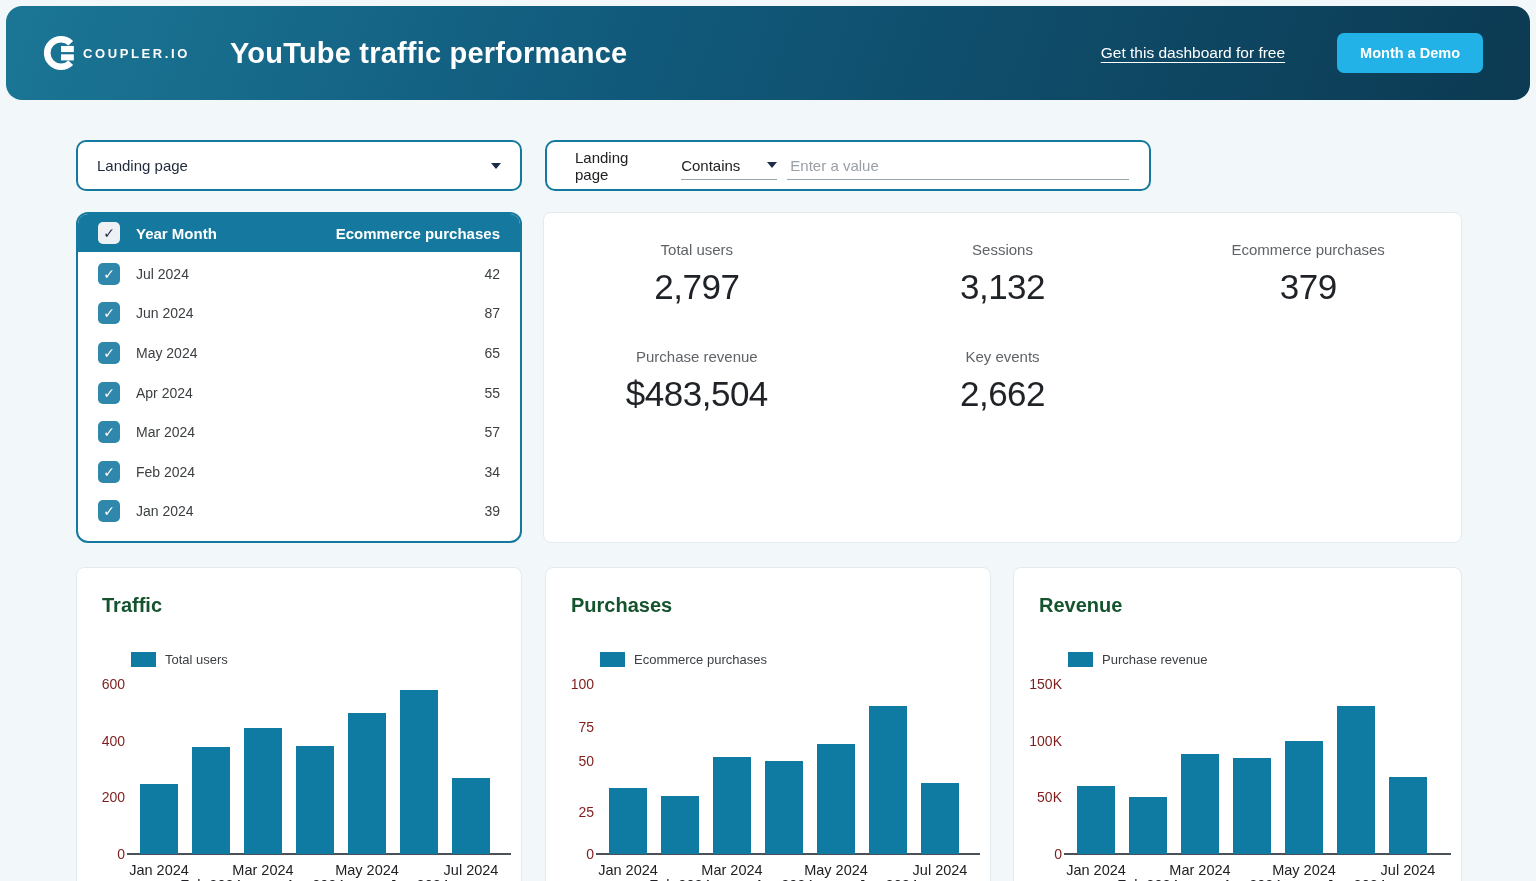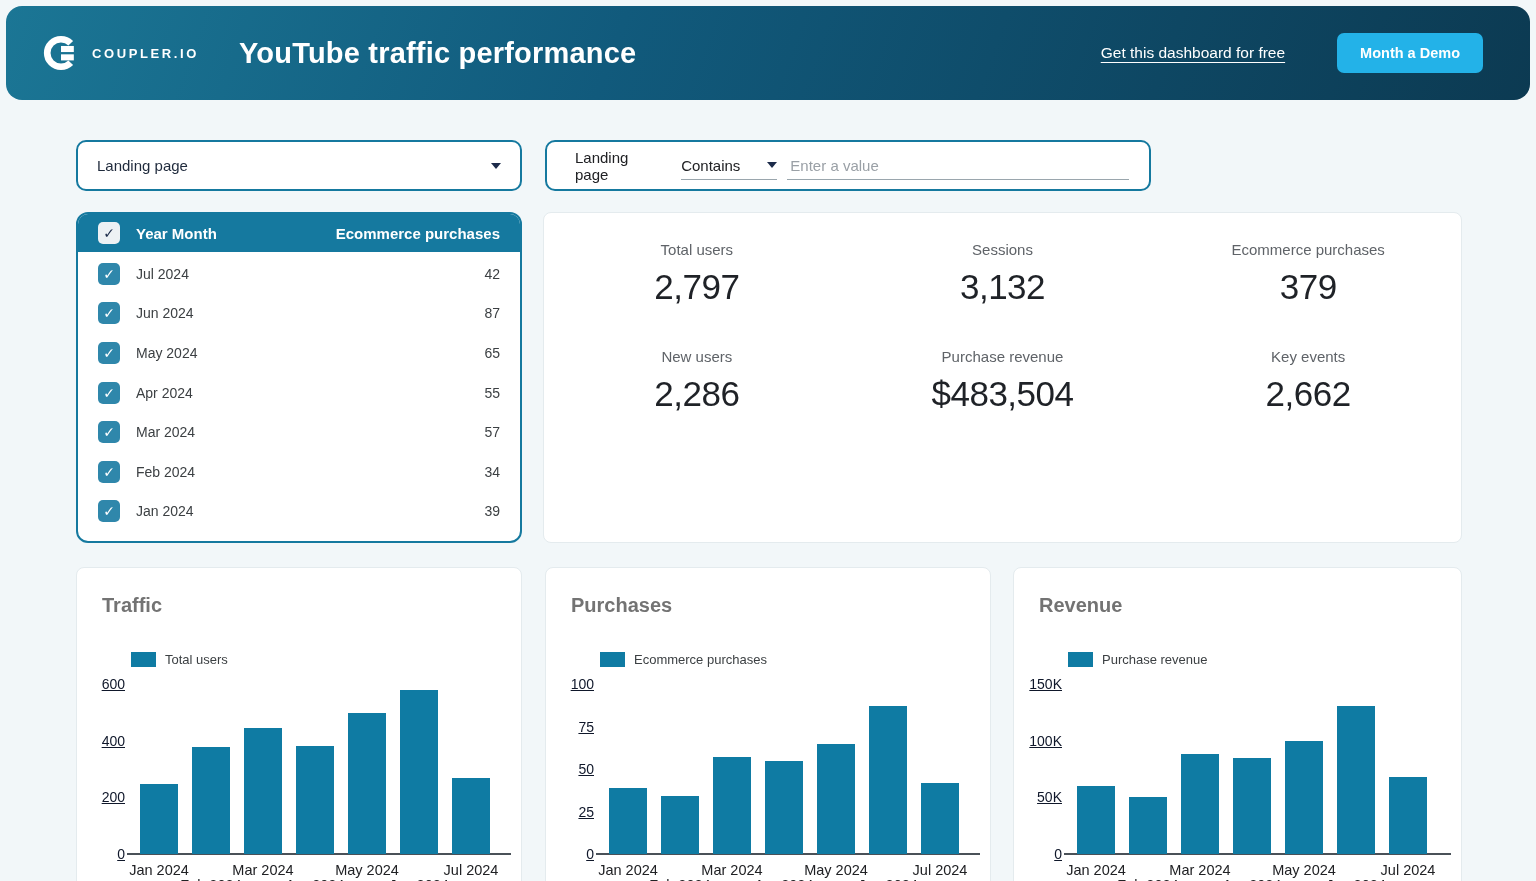--- a/index.html
+++ b/index.html
@@ -21,21 +21,21 @@
     font-family:"Liberation Sans","DejaVu Sans",sans-serif;
   }
 
   
   .topbar{
     position:absolute;left:6px;top:6px;width:1524px;height:94px;
     border-radius:16px;box-sizing:border-box;
     background:linear-gradient(110deg,var(--header_grad_start) 0%,var(--header_grad_mid) 40%,var(--header_grad_end) 100%);
     display:flex;align-items:center;padding:0 47px 0 36px;color:#fff;
   }
-  .logo{display:flex;align-items:center;gap:12px;cursor:pointer;}
+  .logo{display:flex;align-items:center;gap:3px;cursor:pointer;}
   .logo-text{font-size:13px;font-weight:bold;letter-spacing:2.6px;}
   .page-title{font-size:29px;font-weight:bold;margin:0 0 0 40px;letter-spacing:.2px;}
   .dash-link{margin-left:auto;color:#fff;font-size:15.5px;text-decoration:underline;text-underline-offset:4px;cursor:pointer;}
   .cta-btn{
     margin-left:52px;background:var(--cta);color:#fff;font-weight:bold;
     font-size:14.5px;border:none;border-radius:7px;padding:12px 23px;cursor:pointer;
     font-family:inherit;
   }
 
   
@@ -91,25 +91,25 @@
   .kpi-value{font-size:35px;color:#1f2227;letter-spacing:-.5px;}
 
   
   .chart-card{
     position:absolute;top:567px;width:446px;height:340px;background:#fff;
     border:1px solid var(--card_border);border-radius:8px;box-sizing:border-box;
   }
   #chart0{left:76px;}
   #chart1{left:545px;}
   #chart2{left:1013px;width:449px;}
-  .chart-title{position:absolute;left:25px;top:26px;font-size:20px;font-weight:bold;color:#737373;margin:0;}
+  .chart-title{position:absolute;left:25px;top:26px;font-size:20px;font-weight:bold;color:#14532d;margin:0;}
   .legend{position:absolute;left:54px;top:84px;display:flex;align-items:center;gap:9px;font-size:13px;color:#3c4043;}
   .swatch{width:25px;height:15px;background:var(--accent);}
   .chart-area{position:absolute;left:0;top:0;right:0;bottom:0;}
-  .ytick{position:absolute;left:4px;width:44px;text-align:right;font-size:14px;color:#0f172a;height:18px;line-height:18px;text-decoration:underline;}
+  .ytick{position:absolute;left:4px;width:44px;text-align:right;font-size:14px;color:#7f1d1d;height:18px;line-height:18px;}
   .axis{position:absolute;left:50px;right:10px;height:2px;background:#4a5158;}
   .bar{position:absolute;background:var(--accent);cursor:pointer;}
   .xlab{position:absolute;width:100px;text-align:center;font-size:14.5px;color:#202124;white-space:nowrap;}
 </style>
 </head>
 <body>
 
 <div class="stage">
 
   <header class="topbar">
@@ -191,24 +191,20 @@
         <div class="kpi-label">Total users</div>
         <div class="kpi-value">2,797</div>
       </div>
       <div class="kpi-cell">
         <div class="kpi-label">Sessions</div>
         <div class="kpi-value">3,132</div>
       </div>
       <div class="kpi-cell">
         <div class="kpi-label">Ecommerce purchases</div>
         <div class="kpi-value">379</div>
-      </div>
-      <div class="kpi-cell">
-        <div class="kpi-label">New users</div>
-        <div class="kpi-value">2,286</div>
       </div>
       <div class="kpi-cell">
         <div class="kpi-label">Purchase revenue</div>
         <div class="kpi-value">$483,504</div>
       </div>
       <div class="kpi-cell">
         <div class="kpi-label">Key events</div>
         <div class="kpi-value">2,662</div>
       </div>
     </div>
@@ -244,21 +240,21 @@
 
   <div class="chart-card" id="chart1">
     <h2 class="chart-title">Purchases</h2>
     <div class="legend">
       <span class="swatch"></span>
       <span>Ecommerce purchases</span>
     </div>
     <div class="chart-area">
         <div class="ytick" style="top: 277px;">0</div>
         <div class="ytick" style="top: 234.5px;">25</div>
-        <div class="ytick" style="top: 192px;">50</div>
+        <div class="ytick" style="top: 184px;">50</div>
         <div class="ytick" style="top: 149.5px;">75</div>
         <div class="ytick" style="top: 107px;">100</div>
         <div class="axis" style="top: 285px;"></div>
         <div class="bar" style="left: 63px; width: 38px; top: 219.7px; height: 66.3px;"></div>
         <div class="bar" style="left: 115px; width: 38px; top: 228.2px; height: 57.8px;"></div>
         <div class="bar" style="left: 167px; width: 38px; top: 189.1px; height: 96.9px;"></div>
         <div class="bar" style="left: 219px; width: 38px; top: 192.5px; height: 93.5px;"></div>
         <div class="bar" style="left: 271px; width: 38px; top: 175.5px; height: 110.5px;"></div>
         <div class="bar" style="left: 323px; width: 38px; top: 138.1px; height: 147.9px;"></div>
         <div class="bar" style="left: 375px; width: 38px; top: 214.6px; height: 71.4px;"></div>

